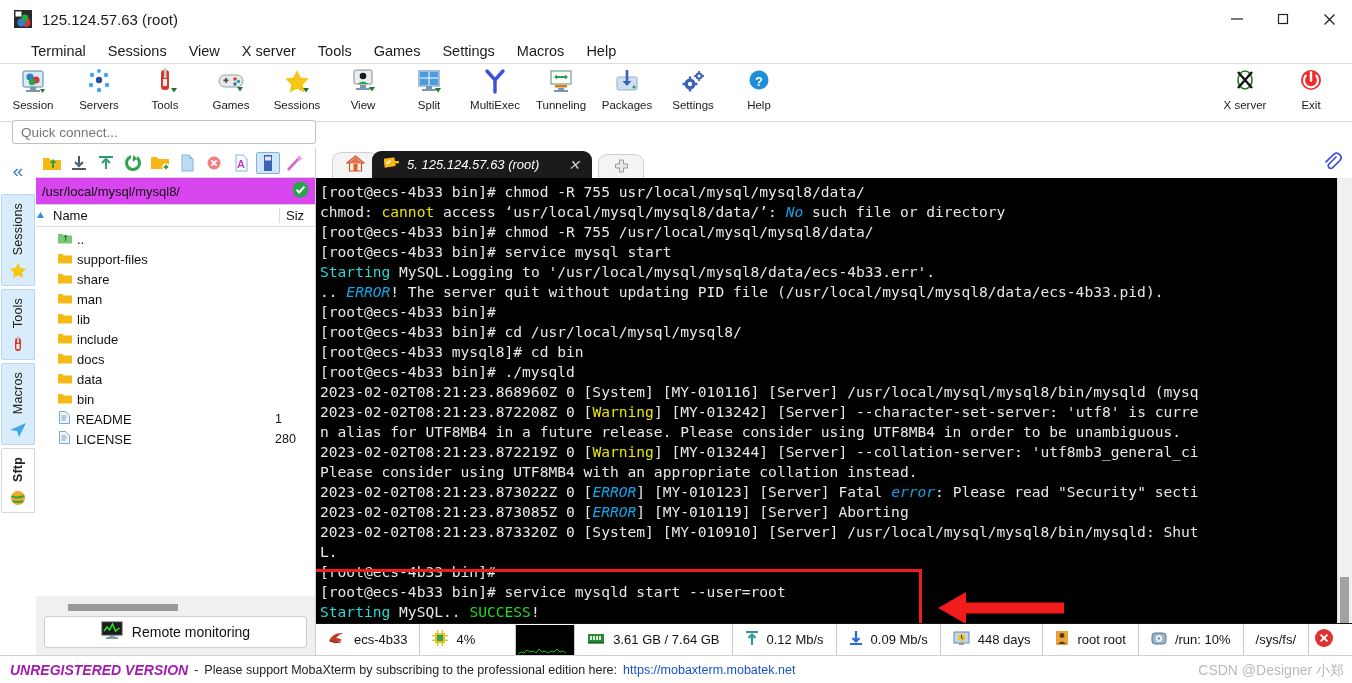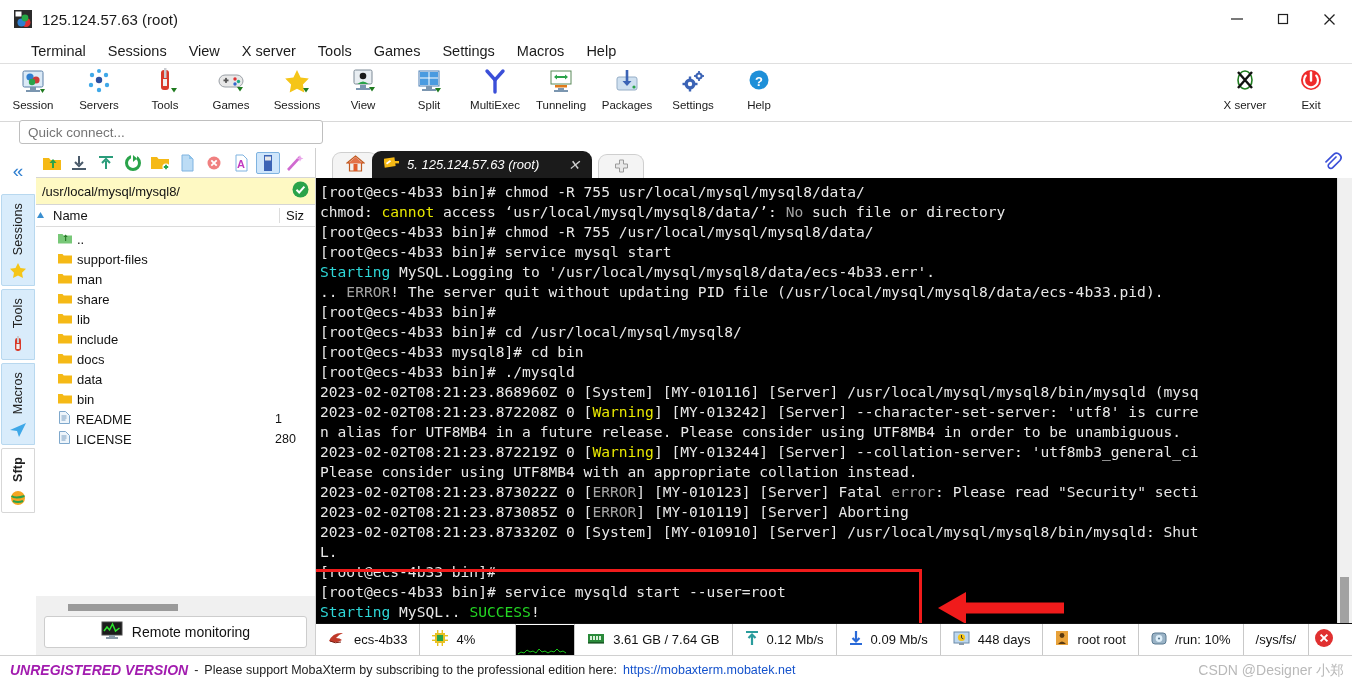--- a/index.html
+++ b/index.html
@@ -76,36 +76,36 @@
     font-size: 12.5px; color: #222; letter-spacing: .2px; padding: 2px 0;
   }
   .rail-tab .vico { margin-top: 4px; width: 20px; height: 20px; position: relative; }
 
   
   .leftpanel {
     width: 280px; flex: 0 0 280px; background: #ffffff;
     border: 1px solid #cfcfcf; border-top: none; border-left: none;
     display: flex; flex-direction: column;
   }
-  .quickconnect-wrap { position: absolute; left: 19px; top: 120px; width: 304px; }
+  .quickconnect-wrap { position: absolute; left: 12px; top: 120px; width: 304px; }
   .quickconnect {
     width: 304px; height: 24px; border: 1px solid #bfbfbf; border-radius: 3px;
     font-size: 13.5px; color: #8b8b8b; padding: 2px 8px; background: #fff;
   }
 
   .fb-toolbar {
     height: 30px; display: flex; align-items: center; gap: 3px;
     padding: 0 4px; border-bottom: 1px solid #d5d5d5; background:#fff;
   }
   .fb-ico { width: 24px; height: 22px; position: relative; display:flex; align-items:center; justify-content:center;}
   .fb-ico.sel { background: #cfe6fb; border: 1px solid #7fb3e0; border-radius: 2px; }
 
   .fb-path {
     height: 27px; display: flex; align-items: center; justify-content: space-between;
-    padding: 0 6px 0 6px; border-bottom: 1px solid #d5d5d5; background: #fef9c3;
+    padding: 0 6px 0 6px; border-bottom: 1px solid #d5d5d5; background: #d946ef;
   }
   .fb-path span { font-size: 13px; color: #111; }
 
   .fb-head {
     height: 22px; display: flex; align-items: center; font-size: 13px; color: #111;
     border-bottom: 1px solid #dcdcdc; padding-left: 0; background: #fff;
   }
   .fb-head .c1 { flex: 1 1 auto; display: flex; align-items: center; gap: 8px; }
   .fb-head .c2 { width: 36px; border-left: 1px solid #dcdcdc; padding-left: 6px; }
 
@@ -153,21 +153,21 @@
   .term {
     flex: 1 1 auto; background: #000000; position: relative; overflow: hidden;
     padding: 4px 0 0 4px;
   }
   .term pre {
     font-family: "DejaVu Sans Mono", "Liberation Mono", monospace;
     font-size: 14.6px; line-height: 20px; color: #e8e8e8;
     white-space: pre; margin: 0;
   }
   .c-cyan { color: #2fd7d7; }
-  .c-red { color: #a3a3a3; }
+  .c-red { color: #0ea5e9; font-style: italic; }
   .c-yellow { color: #e8e800; }
   .c-green { color: #23d723; }
   .c-white { color: #e8e8e8; }
   .cursor { background: #b9b9b9; color: #000; }
 
   .term-scrollbar {
     position: absolute; right: 0; top: 0; width: 15px; height: 100%;
     background: #f0f0f0; border-left: 1px solid #e0e0e0;
   }
   .term-scroll-thumb {
@@ -603,30 +603,30 @@
                 </svg></span>
               <span>support-files</span>
             </div>
           <div class="sz"></div>
         </div>
         <div class="fb-row">
           <div class="nm">
               <span><svg width="14" height="12" viewBox="0 0 14 12">
                   <path d="M0 2 h4.5 l1.2 1.5 H14 v8 H0 z" fill="#f5b916"></path>
                 </svg></span>
-              <span>man</span>
+              <span>share</span>
             </div>
           <div class="sz"></div>
         </div>
         <div class="fb-row">
           <div class="nm">
               <span><svg width="14" height="12" viewBox="0 0 14 12">
                   <path d="M0 2 h4.5 l1.2 1.5 H14 v8 H0 z" fill="#f5b916"></path>
                 </svg></span>
-              <span>share</span>
+              <span>man</span>
             </div>
           <div class="sz"></div>
         </div>
         <div class="fb-row">
           <div class="nm">
               <span><svg width="14" height="12" viewBox="0 0 14 12">
                   <path d="M0 2 h4.5 l1.2 1.5 H14 v8 H0 z" fill="#f5b916"></path>
                 </svg></span>
               <span>lib</span>
             </div>

